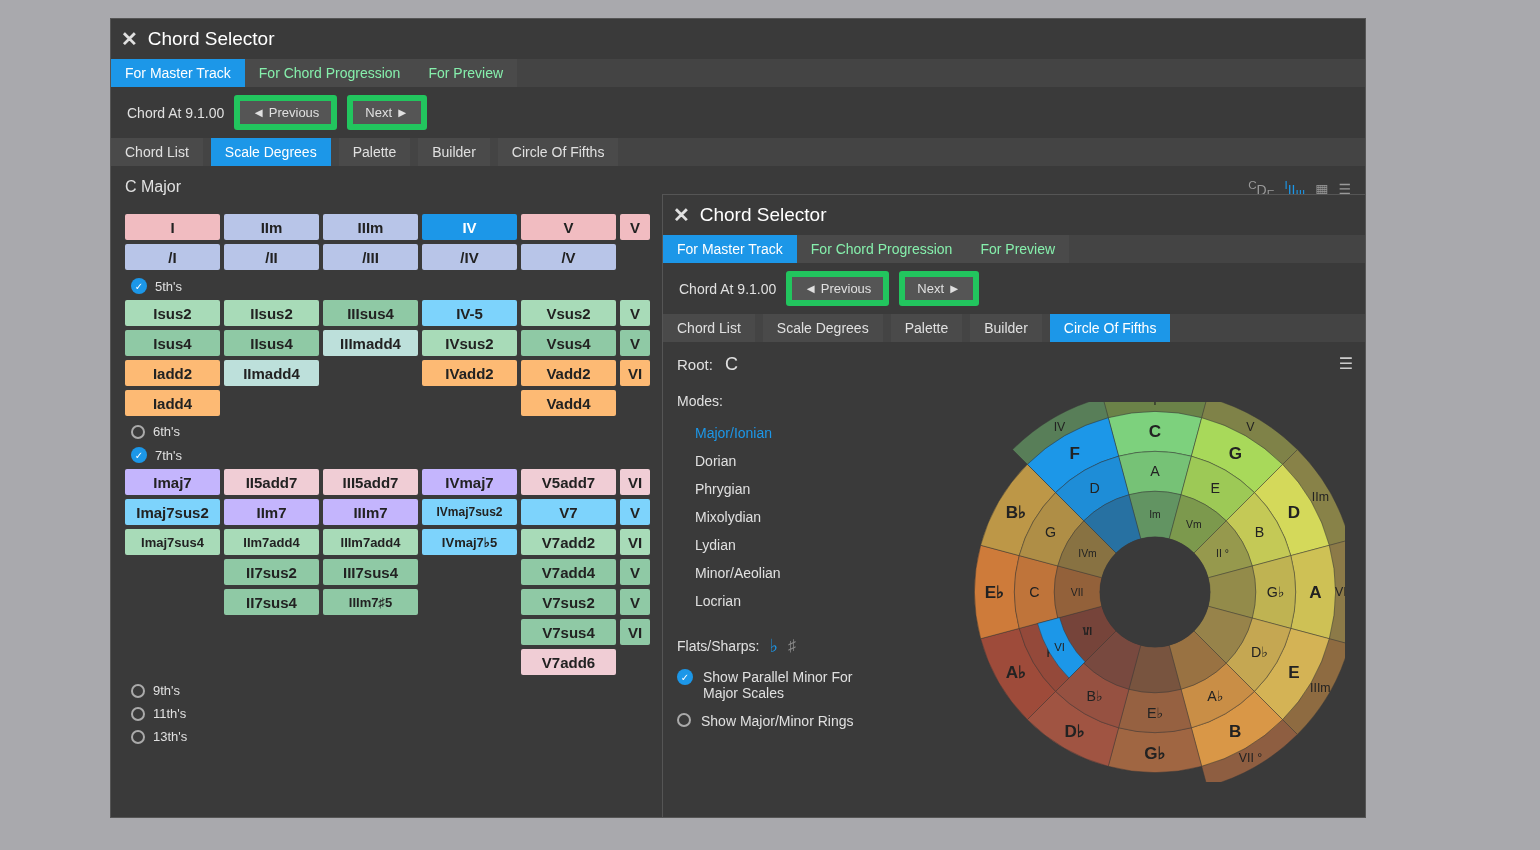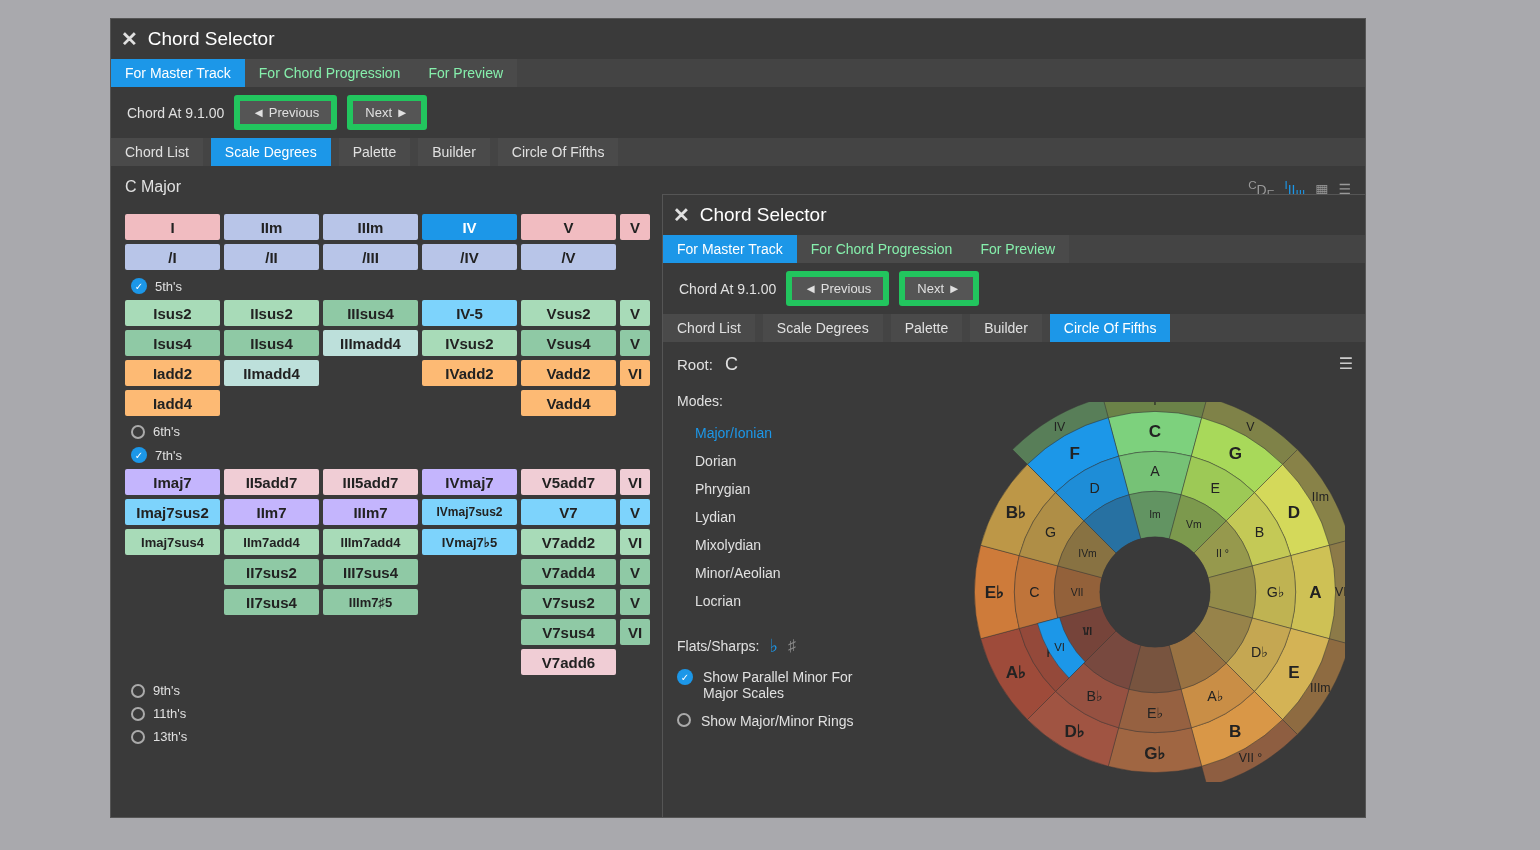--- a/index.html
+++ b/index.html
@@ -260,22 +260,22 @@
   <div class="content" style="position:relative">
     <span class="hamburger">☰</span>
     <div class="root-row">
       <span>Root:</span>
       <span class="root-val">C</span>
     </div>
     <div class="modes-label">Modes:</div>
     <div class="mode-item active">Major/Ionian</div>
     <div class="mode-item">Dorian</div>
     <div class="mode-item">Phrygian</div>
+    <div class="mode-item">Mixolydian</div>
     <div class="mode-item">Lydian</div>
-    <div class="mode-item">Mixolydian</div>
     <div class="mode-item">Minor/Aeolian</div>
     <div class="mode-item">Locrian</div>
 
     <div class="fs-row">
       <span>Flats/Sharps:</span>
       <span class="flat-sym">♭</span>
       <span class="sharp-sym">♯</span>
     </div>
     <div class="opt-row">
       <span class="check-circ">✓</span>

